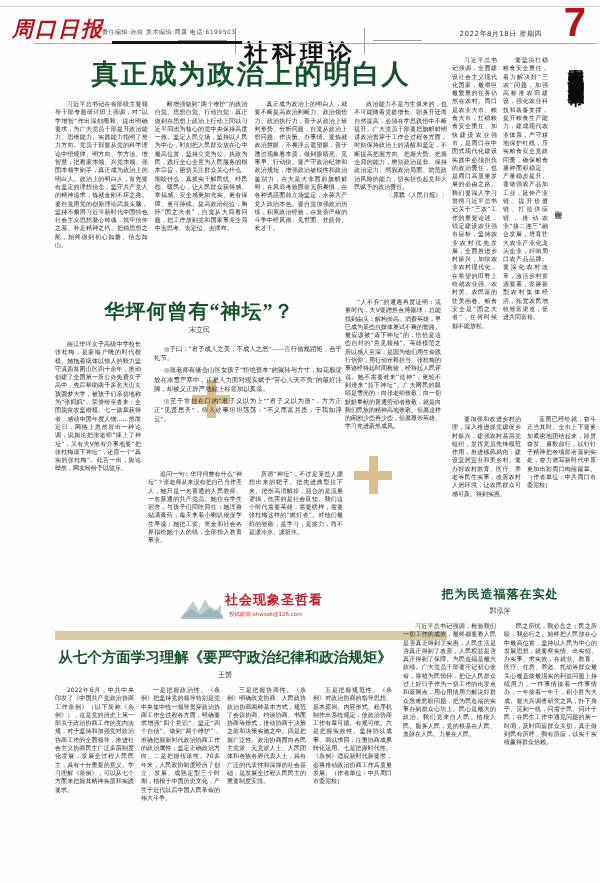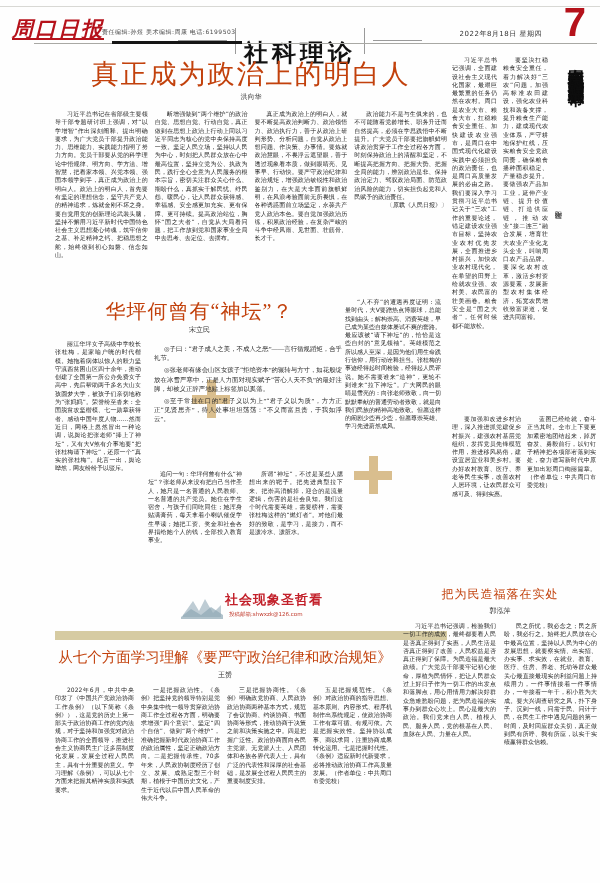--- a/index.html
+++ b/index.html
@@ -1,34 +1,34 @@
 <!DOCTYPE html>
 <html><head>
 <meta charset="utf-8">
 <style>
   html,body{margin:0;padding:0;background:#f2f2ee;}
   .page{position:relative;width:600px;height:883px;background:#fefefe;margin:0 auto;
         font-family:"DejaVu Sans","Liberation Sans",sans-serif;color:#1c1c1c;overflow:hidden;}
   
   .hdr-top-rule{position:absolute;left:0;top:6px;width:600px;height:1px;background:#d8d8d4;}
   .logo{position:absolute;left:12px;top:15px;font-family:"Liberation Serif","DejaVu Serif",serif;
-        font-weight:bold;font-style:italic;font-size:21px;color:#b5121b;letter-spacing:2px;text-decoration:underline;}
+        font-weight:bold;font-style:italic;font-size:21px;color:#b5121b;letter-spacing:2px;}
   .editor-line{position:absolute;left:102px;top:28px;font-size:6px;color:#4a4a4a;letter-spacing:.5px;}
   .section-title-wrap{position:absolute;left:178px;top:12px;width:244px;display:flex;align-items:center;}
   .st-line{flex:1;height:1px;background:#9a9a9a;}
   .st-bar{width:1px;height:26px;background:#9a9a9a;margin:0 8px;}
   .section-title{font-family:"Liberation Serif","DejaVu Serif",serif;font-weight:bold;
         font-size:24px;letter-spacing:4px;color:#111;white-space:nowrap;margin-top:25px;}
   .date-line{position:absolute;right:58px;top:29px;font-size:7px;color:#333;letter-spacing:.5px;}
   .page-num{position:absolute;right:14px;top:2px;font-family:"Liberation Sans",sans-serif;
         font-weight:bold;font-size:40px;color:#b5121b;line-height:1;}
   .hdr-rule{position:absolute;left:34px;top:43px;width:563px;height:1px;background:#a8a8a4;}
   .hdr-rule-black{position:absolute;left:112px;top:41px;width:130px;height:3px;background:#151515;}
   
-  .a-title{font-family:"Liberation Serif","DejaVu Serif",serif;font-weight:normal;color:#c2410c;
+  .a-title{font-family:"Liberation Serif","DejaVu Serif",serif;font-weight:bold;color:#14532d;
         text-align:center;white-space:nowrap;}
   .a-byline{text-align:center;font-size:7px;color:#333;}
   .cols{display:flex;}
   .col{font-size:6px;line-height:8.3px;text-align:justify;overflow:hidden;color:#252525;
        text-indent:12px;}
   
   .art1{position:absolute;left:55px;top:56px;width:392px;}
   .art1 .a-title{font-size:27px;letter-spacing:2px;}
   .art1 .cols{margin-top:8px;gap:7px;}
   .art1 .col{width:93px;height:182px;}
@@ -99,21 +99,20 @@
     <span class="st-bar"></span>
     <span class="st-line"></span>
   </div>
   <div class="date-line">2022年8月18日 星期四</div>
   <div class="page-num">7</div>
   <div class="hdr-rule"></div>
   <div class="hdr-rule-black"></div>
 
   <div class="art1">
     <div class="a-title">真正成为政治上的明白人</div>
-    <div class="a-byline">洪向华</div>
     <div class="cols">
       <div class="col">习近平总书记在省部级主要领导干部专题研讨班上强调，对“以学增智”作出深刻阐释、提出明确要求，为广大党员干部提升政治能力、思维能力、实践能力指明了努力方向。党员干部要从党的科学理论中悟规律、明方向、学方法、增智慧，把看家本领、兴党本领、强国本领学到手，真正成为政治上的明白人。政治上的明白人，首先要有坚定的理想信念，坚守共产党人的精神追求，炼就金刚不坏之身。要自觉用党的创新理论武装头脑，坚持不懈用习近平新时代中国特色社会主义思想凝心铸魂，筑牢信仰之基、补足精神之钙、把稳思想之舵，始终做到初心如磐、信念如山。</div>
       <div class="col">断增强做到“两个维护”的政治自觉、思想自觉、行动自觉，真正做到在思想上政治上行动上同以习近平同志为核心的党中央保持高度一致。坚定人民立场，坚持以人民为中心，时刻把人民群众放在心中最高位置，坚持立党为公、执政为民，践行全心全意为人民服务的根本宗旨，密切关注群众关心什么、期盼什么，真抓实干解民忧、纾民怨、暖民心，让人民群众获得感、幸福感、安全感更加充实、更有保障、更可持续。提高政治站位，胸怀“国之大者”，自觉从大局看问题，把工作放到党和国家事业全局中去思考、去定位、去摆布。</div>
       <div class="col">真正成为政治上的明白人，就要不断提高政治判断力、政治领悟力、政治执行力，善于从政治上研判形势、分析问题，自觉从政治上想问题、作决策、办事情。要炼就政治慧眼，不畏浮云遮望眼，善于透过现象看本质，做到眼睛亮、见事早、行动快。要严守政治纪律和政治规矩，增强政治敏锐性和政治鉴别力，在大是大非面前旗帜鲜明，在风浪考验面前无所畏惧，在各种诱惑面前立场坚定，永葆共产党人政治本色。要自觉加强政治历练，积累政治经验，在复杂严峻的斗争中经风雨、见世面、壮筋骨、长才干。</div>
       <div class="col">
         <span>政治能力不是与生俱来的，也不可能随着党龄增长、职务升迁而自然提高，必须在学思践悟中不断提升。广大党员干部要把旗帜鲜明讲政治贯穿于工作全过程各方面，时刻保持政治上的清醒和坚定，不断提高把握方向、把握大势、把握全局的能力，辨别政治是非、保持政治定力、驾驭政治局面、防范政治风险的能力，切实担负起党和人民赋予的政治责任。</span>
         <span class="attr">〔原载《人民日报》〕</span>
       </div>
     </div>
   </div>

